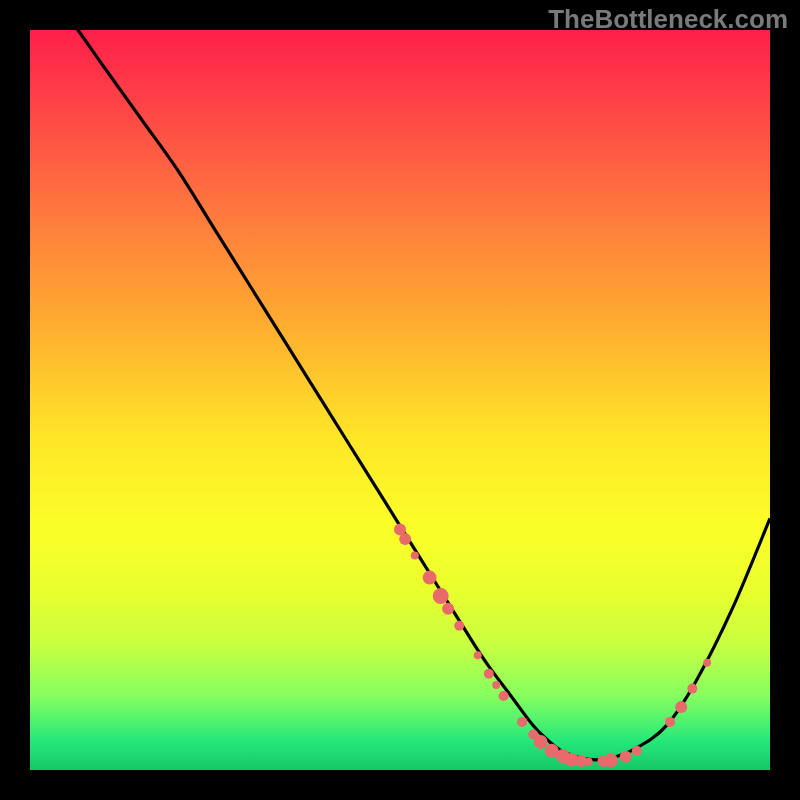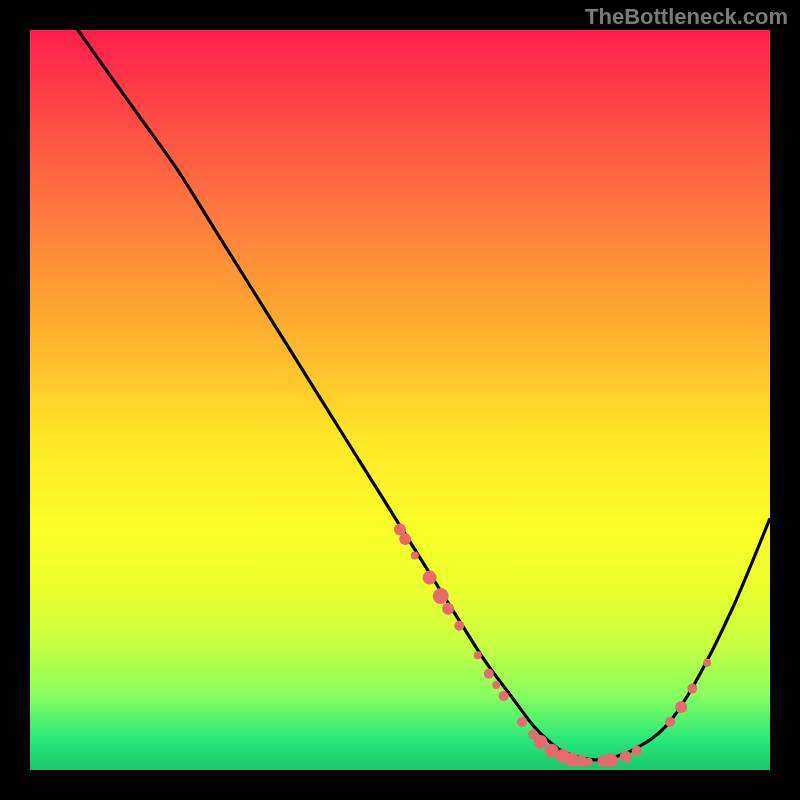--- a/index.html
+++ b/index.html
@@ -8,21 +8,21 @@
     position: relative;
     width: 800px;
     height: 800px;
     background: #000;
   }
   .watermark {
     position: absolute;
     top: 4px;
     right: 12px;
     font-family: Arial, sans-serif;
-    font-size: 22px;
+    font-size: 26px;
     font-weight: bold;
     color: #7a7a7a;
     z-index: 10;
   }
   .plot {
     position: absolute;
     left: 30px;
     top: 30px;
     width: 740px;
     height: 740px;

